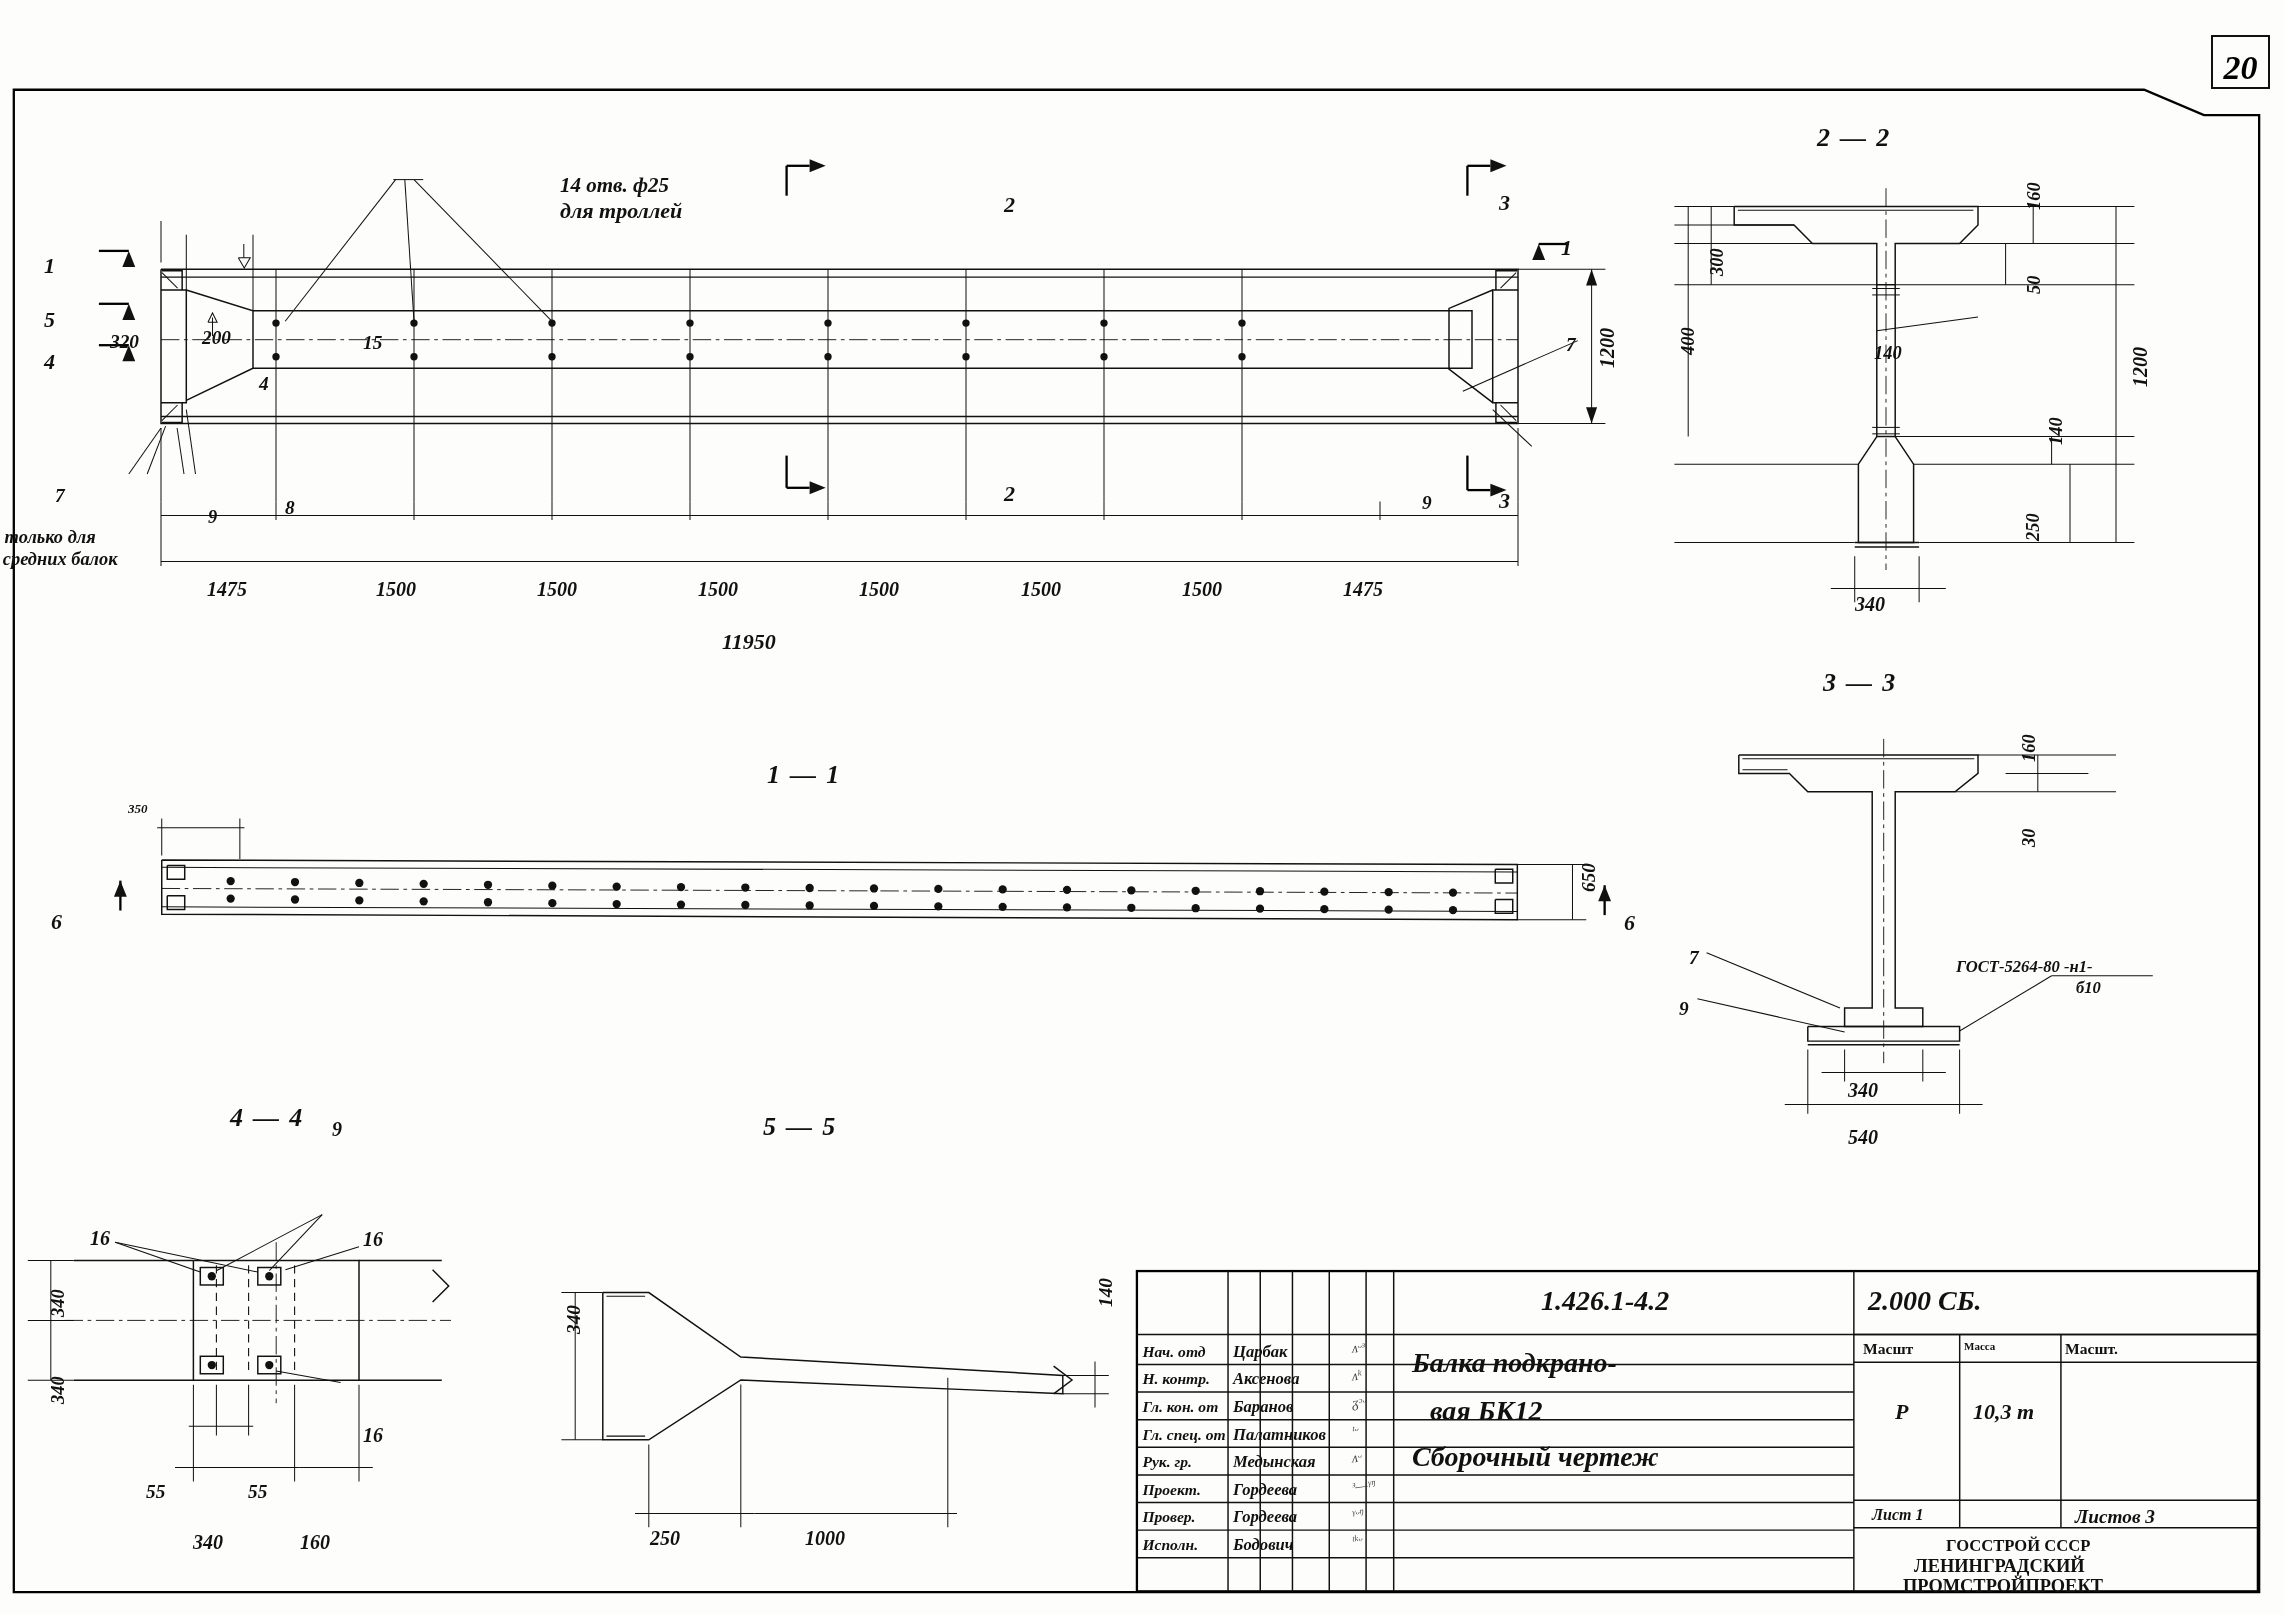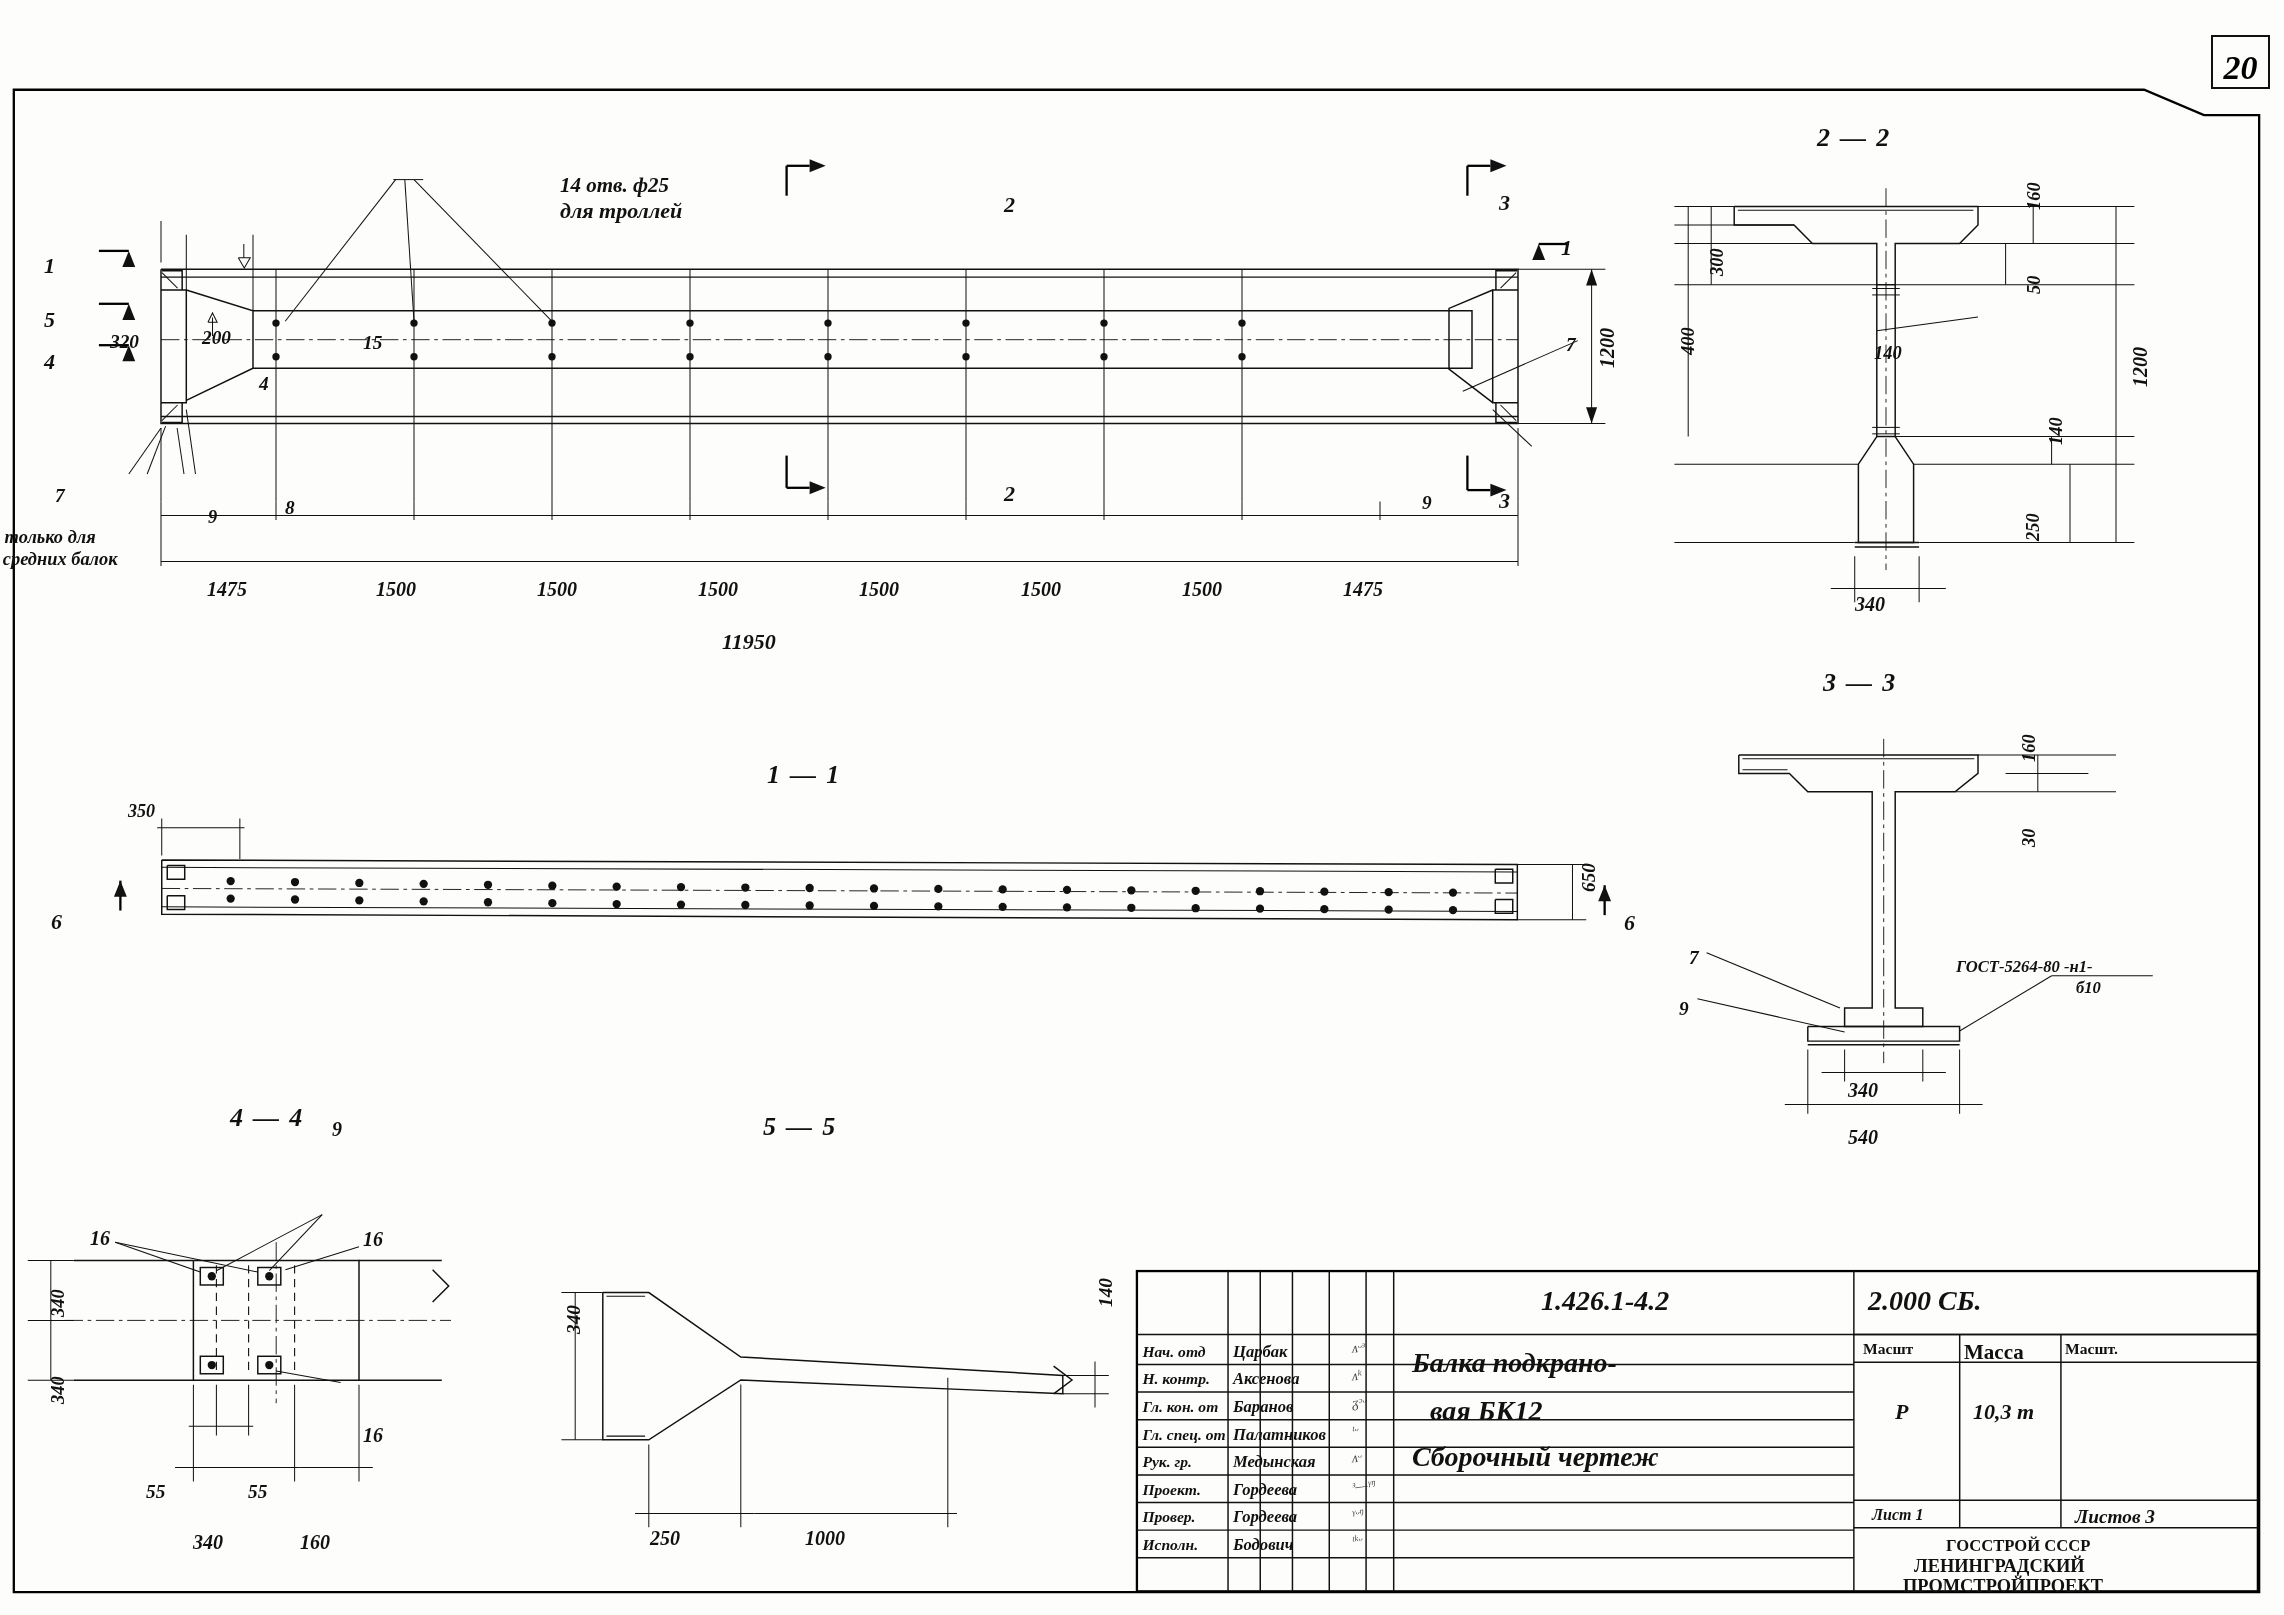--- a/index.html
+++ b/index.html
@@ -292,21 +292,21 @@
 
     <line class="s-ln-thin" x1="3100" y1="60" x2="3250" y2="60"></line>
     <line class="s-ln-thin" x1="3100" y1="180" x2="3250" y2="180"></line>
     <line class="s-ln-thin" x1="3220" y1="60" x2="3220" y2="180"></line>
 
     <polyline class="s-ln-thick" points="60,160 60,95"></polyline>
       <polygon points="60,95 46,130 74,130" fill="#111"></polygon>
     <polyline class="s-ln-thick" points="3290,170 3290,105"></polyline>
       <polygon points="3290,105 3276,140 3304,140" fill="#111"></polygon>
   </svg>
-  <div class="lbl" style="left:128px; top:802px; font-size:18px;">350</div>
+  <div class="lbl" style="left:128px; top:802px; font-size:13px;">350</div>
   <div class="lbl" style="left:1579px; top:892px; font-size:19.3px; transform:rotate(-90deg); transform-origin:left top;">650</div>
   <div class="lbl" style="left:51px; top:910px; font-size:22px;">6</div>
   <div class="lbl" style="left:1624px; top:911px; font-size:22px;">6</div>
 
   <div class="lbl" style="left:1817px; top:124px; font-size:26px; letter-spacing:1.8px;">2 — 2</div>
 
   <svg width="552" height="506" style="left:1656px; top:179px;" viewBox="0 0 1200 1100">
 
     <polyline class="s-ln" points="170,60 700,60 700,100 660,140 520,140 520,230 480,230 480,140 340,140 300,100 170,100 170,60"></polyline>
     <line class="s-ln-thin" x1="178" y1="68" x2="690" y2="68"></line>
@@ -578,21 +578,21 @@
     <div class="sig" style="left:216px; top:180px;">ᴧᵕ</div>
     <div class="sig" style="left:216px; top:208px;">ᵌ—ᵞᵑ</div>
     <div class="sig" style="left:216px; top:236px;">ᵞᵕᵑ</div>
     <div class="sig" style="left:216px; top:263px;">ᵗᵏᵕ</div>
 
     <div class="tb-txt tb-italic" style="left:276px; top:77px; font-size:28px;">Балка подкрано-</div>
     <div class="tb-txt tb-italic" style="left:294px; top:125px; font-size:28px;">вая БК12</div>
     <div class="tb-txt tb-italic" style="left:276px; top:171px; font-size:28px;">Сборочный чертеж</div>
 
     <div class="tb-txt" style="left:727px; top:70px; font-size:15.6px;">Масшт</div>
-    <div class="tb-txt" style="left:828px; top:70px; font-size:21px;">Масса</div>
+    <div class="tb-txt" style="left:828px; top:70px; font-size:11px;">Масса</div>
     <div class="tb-txt" style="left:929px; top:70px; font-size:15.6px;">Масшт.</div>
     <div class="tb-txt tb-italic" style="left:759px; top:129px; font-size:22px;">Р</div>
     <div class="tb-txt tb-italic" style="left:837px; top:129px; font-size:22px;">10,3 т</div>
     <div class="tb-txt tb-italic" style="left:948px; top:129px; font-size:22px;"></div>
 
     <div class="tb-txt tb-italic" style="left:736px; top:236px; font-size:16px;">Лист 1</div>
     <div class="tb-txt tb-italic" style="left:939px; top:236px; font-size:19.3px;">Листов 3</div>
 
     <div class="tb-txt" style="left:810px; top:266px; font-size:16.6px;">ГОССТРОЙ СССР</div>
     <div class="tb-txt" style="left:778px; top:286px; font-size:18.4px;">ЛЕНИНГРАДСКИЙ</div>

